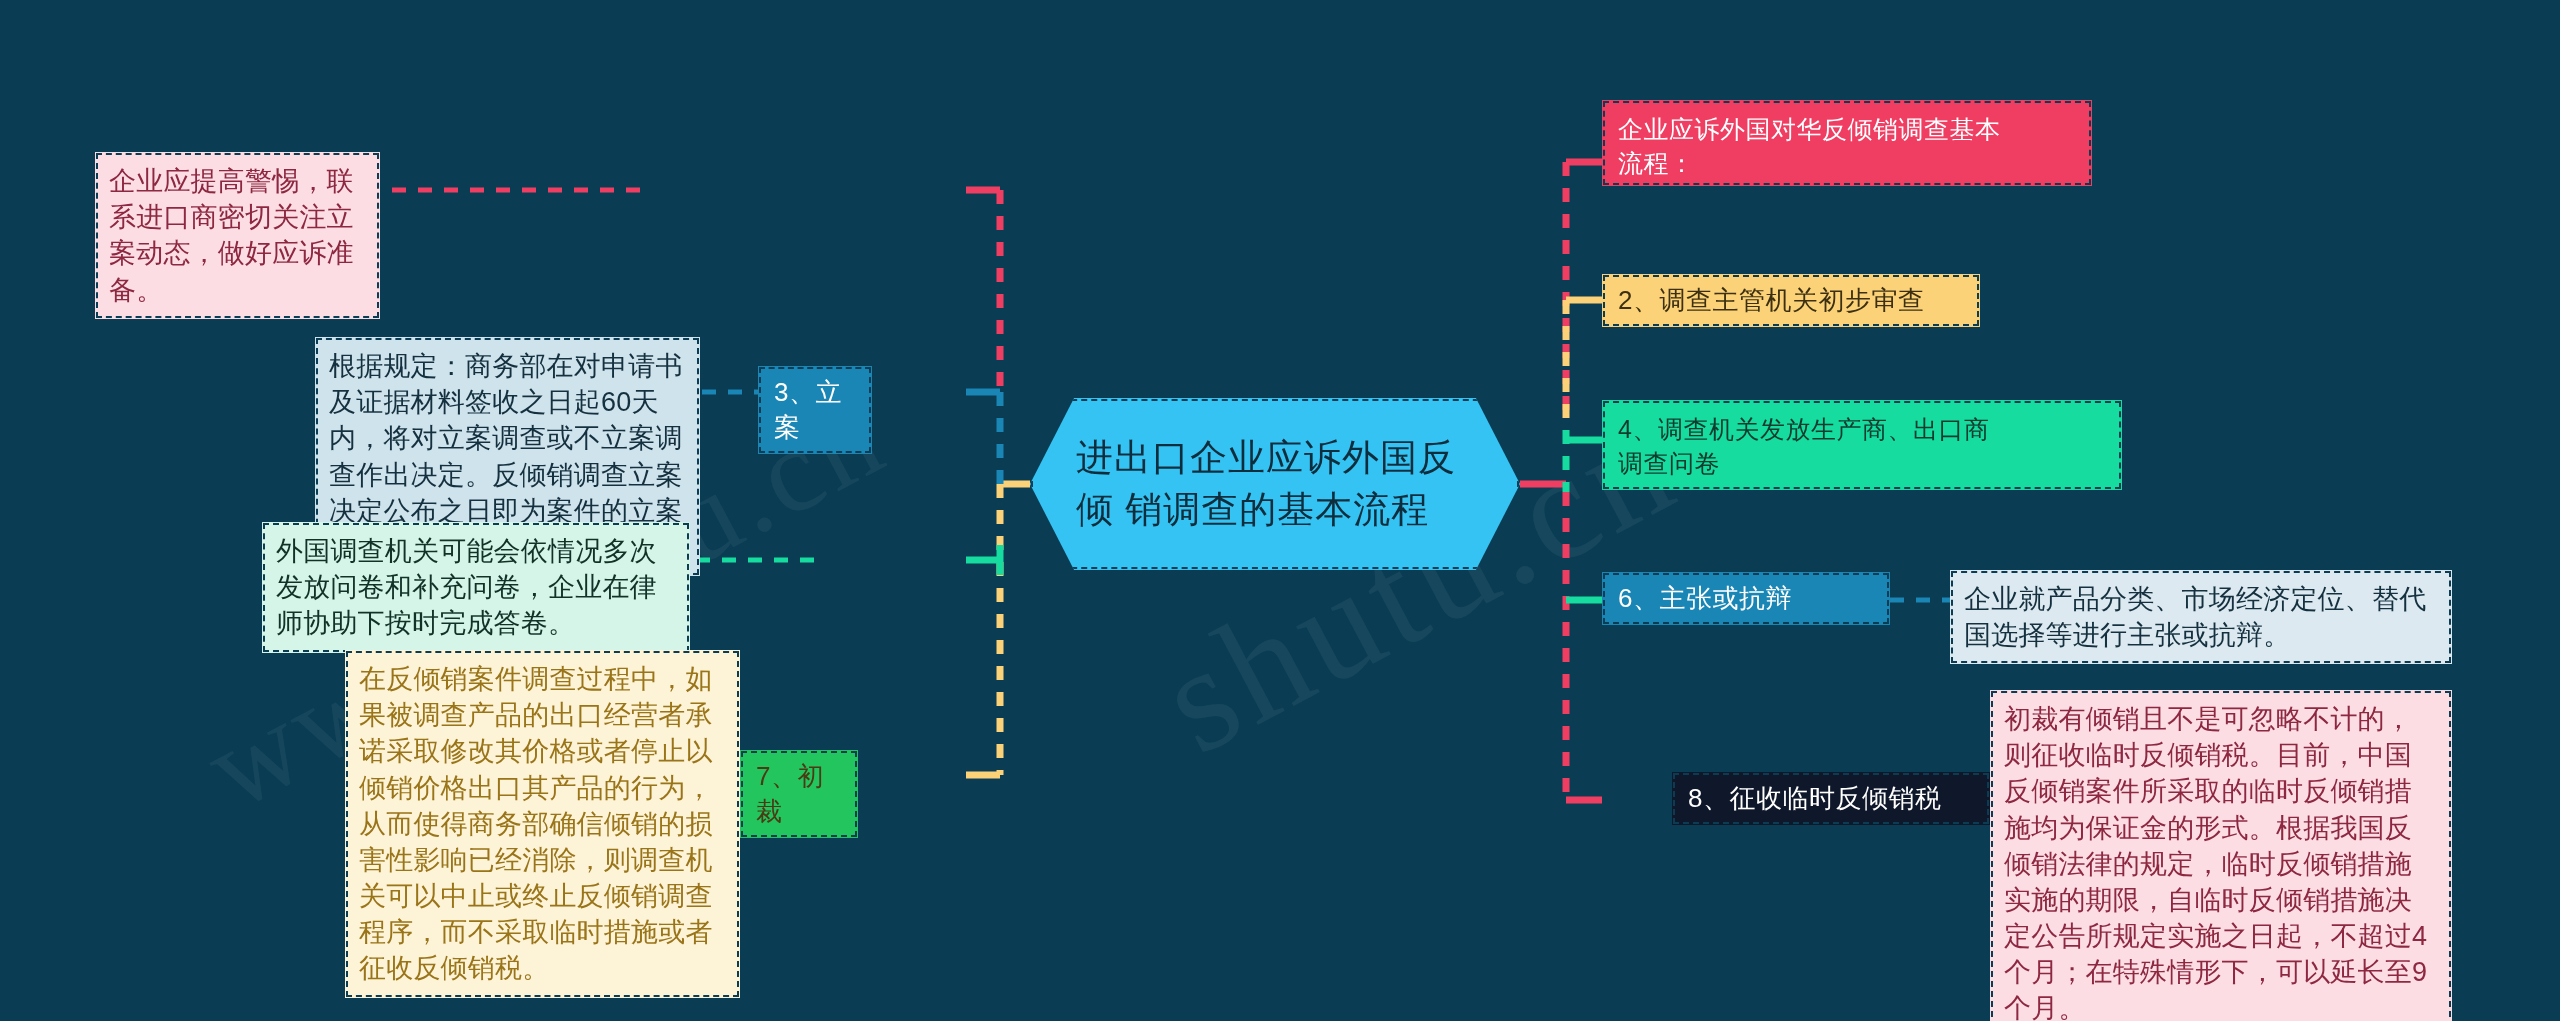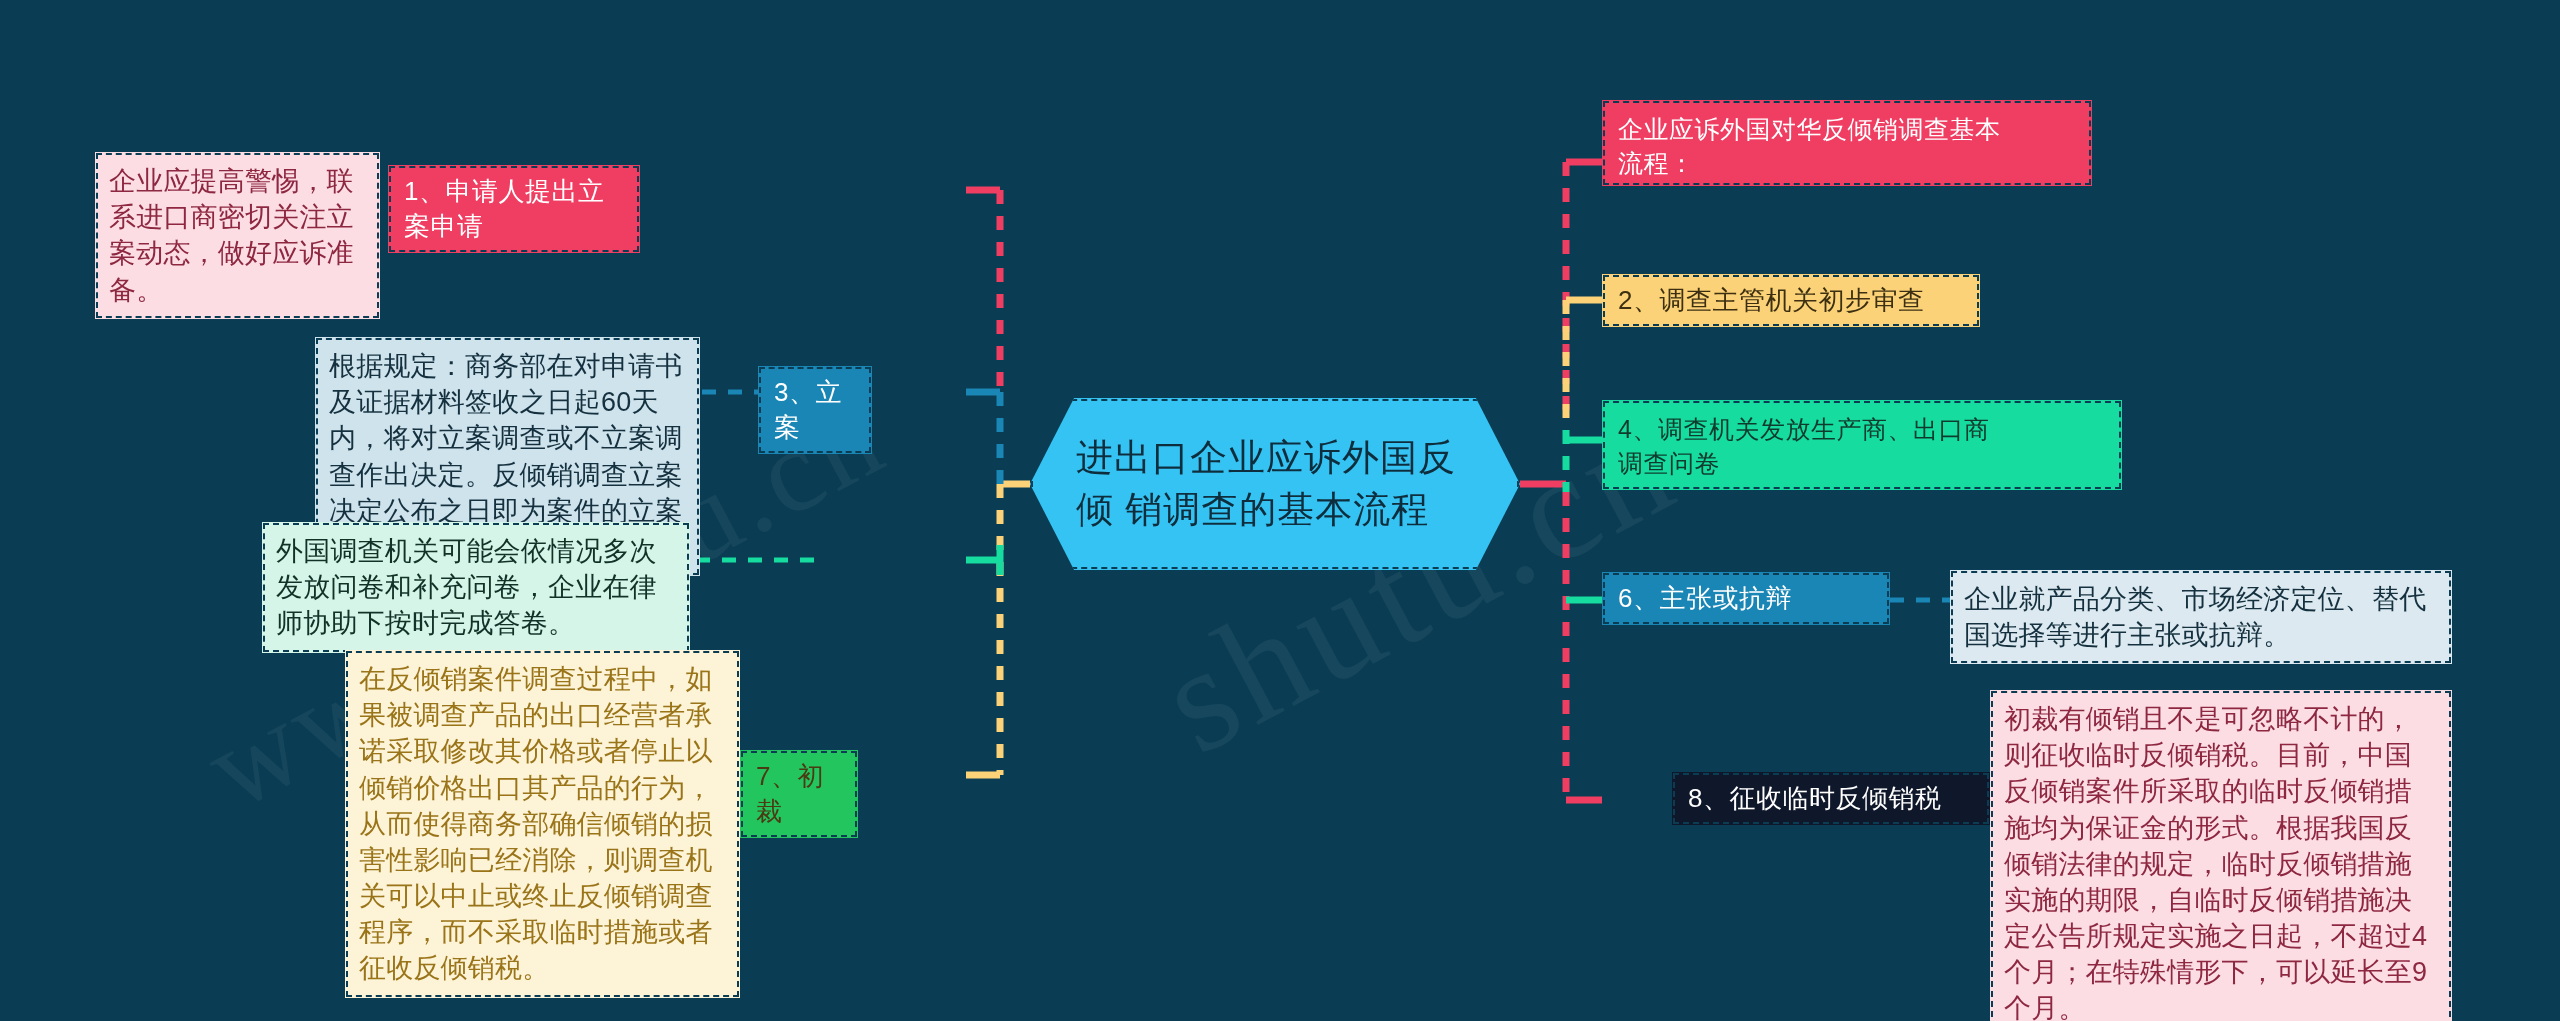--- a/index.html
+++ b/index.html
@@ -123,21 +123,20 @@
 销调查的基本流程</div>
 
   <div class="note dashed-edge" style="left:95px; top:152px; width:285px; background:#fbdde3; color:#8e2740;">企业应提高警惕，联系进口商密切关注立案动态，做好应诉准备。</div>
 
   <div class="note dashed-edge" style="left:315px; top:337px; width:385px; background:#cfe3ec; color:#15313f;">根据规定：商务部在对申请书及证据材料签收之日起60天内，将对立案调查或不立案调查作出决定。反倾销调查立案决定公布之日即为案件的立案日期，反倾销案件正式启动。</div>
 
   <div class="note dashed-edge" style="left:262px; top:522px; width:428px; background:#d6f5e9; color:#123127;">外国调查机关可能会依情况多次发放问卷和补充问卷，企业在律师协助下按时完成答卷。</div>
 
   <div class="note dashed-edge" style="left:345px; top:650px; width:395px; background:#fdf3d7; color:#9a7418;">在反倾销案件调查过程中，如果被调查产品的出口经营者承诺采取修改其价格或者停止以倾销价格出口其产品的行为，从而使得商务部确信倾销的损害性影响已经消除，则调查机关可以中止或终止反倾销调查程序，而不采取临时措施或者征收反倾销税。</div>
 
-  <div class="node dashed-edge" style="left:388px; top:165px; width:252px; background:#ef3e62; color:#ffffff;">1、申请人提出立案申请</div>
 
   <div class="node dashed-edge" style="left:758px; top:366px; width:114px; background:#1a86b5; color:#ffffff; justify-content:center;">3、立案</div>
 
 
   <div class="node dashed-edge" style="left:740px; top:750px; width:118px; background:#22c55e; color:#4b3a14; justify-content:center;">7、初裁</div>
 
   <div class="node dashed-edge" style="left:1602px; top:100px; width:490px; background:#ef3e62; color:#ffffff; font-size:25px; align-items:flex-start; padding-top:13px; height:86px;">企业应诉外国对华反倾销调查基本
 流程：</div>
 
   <div class="node dashed-edge" style="left:1602px; top:274px; width:378px; background:#fbd277; color:#3d3012;">2、调查主管机关初步审查</div>

